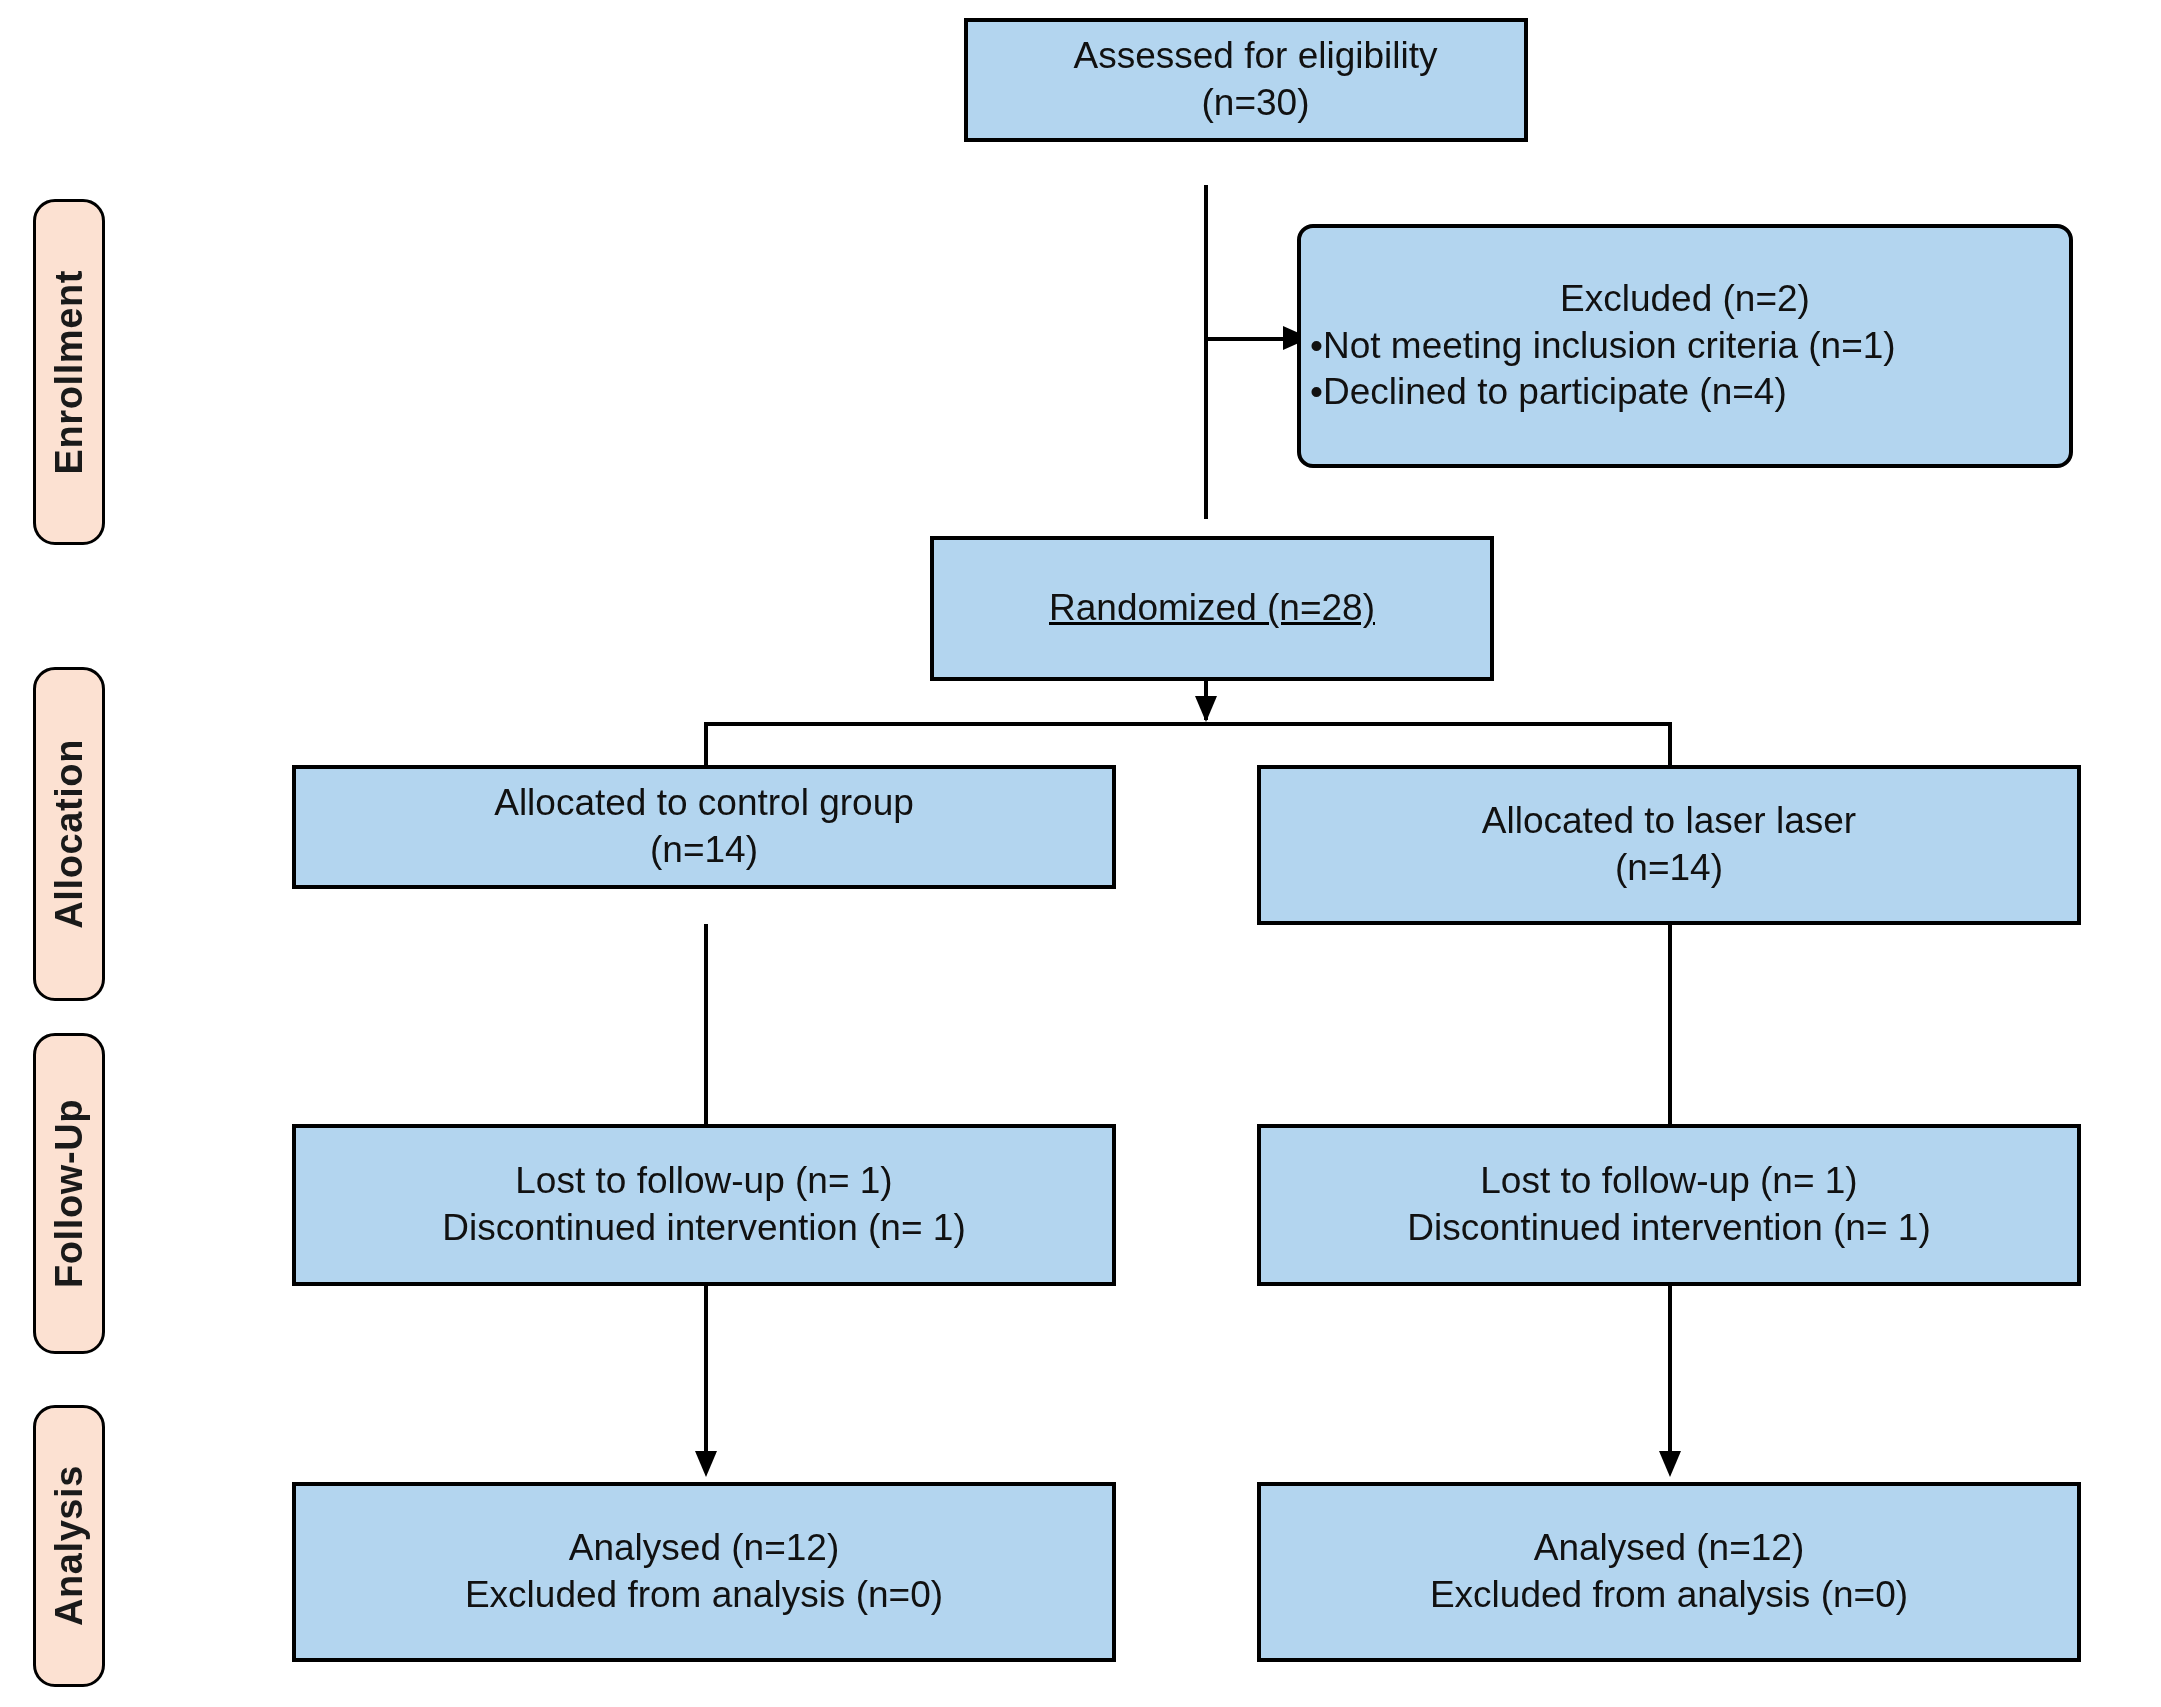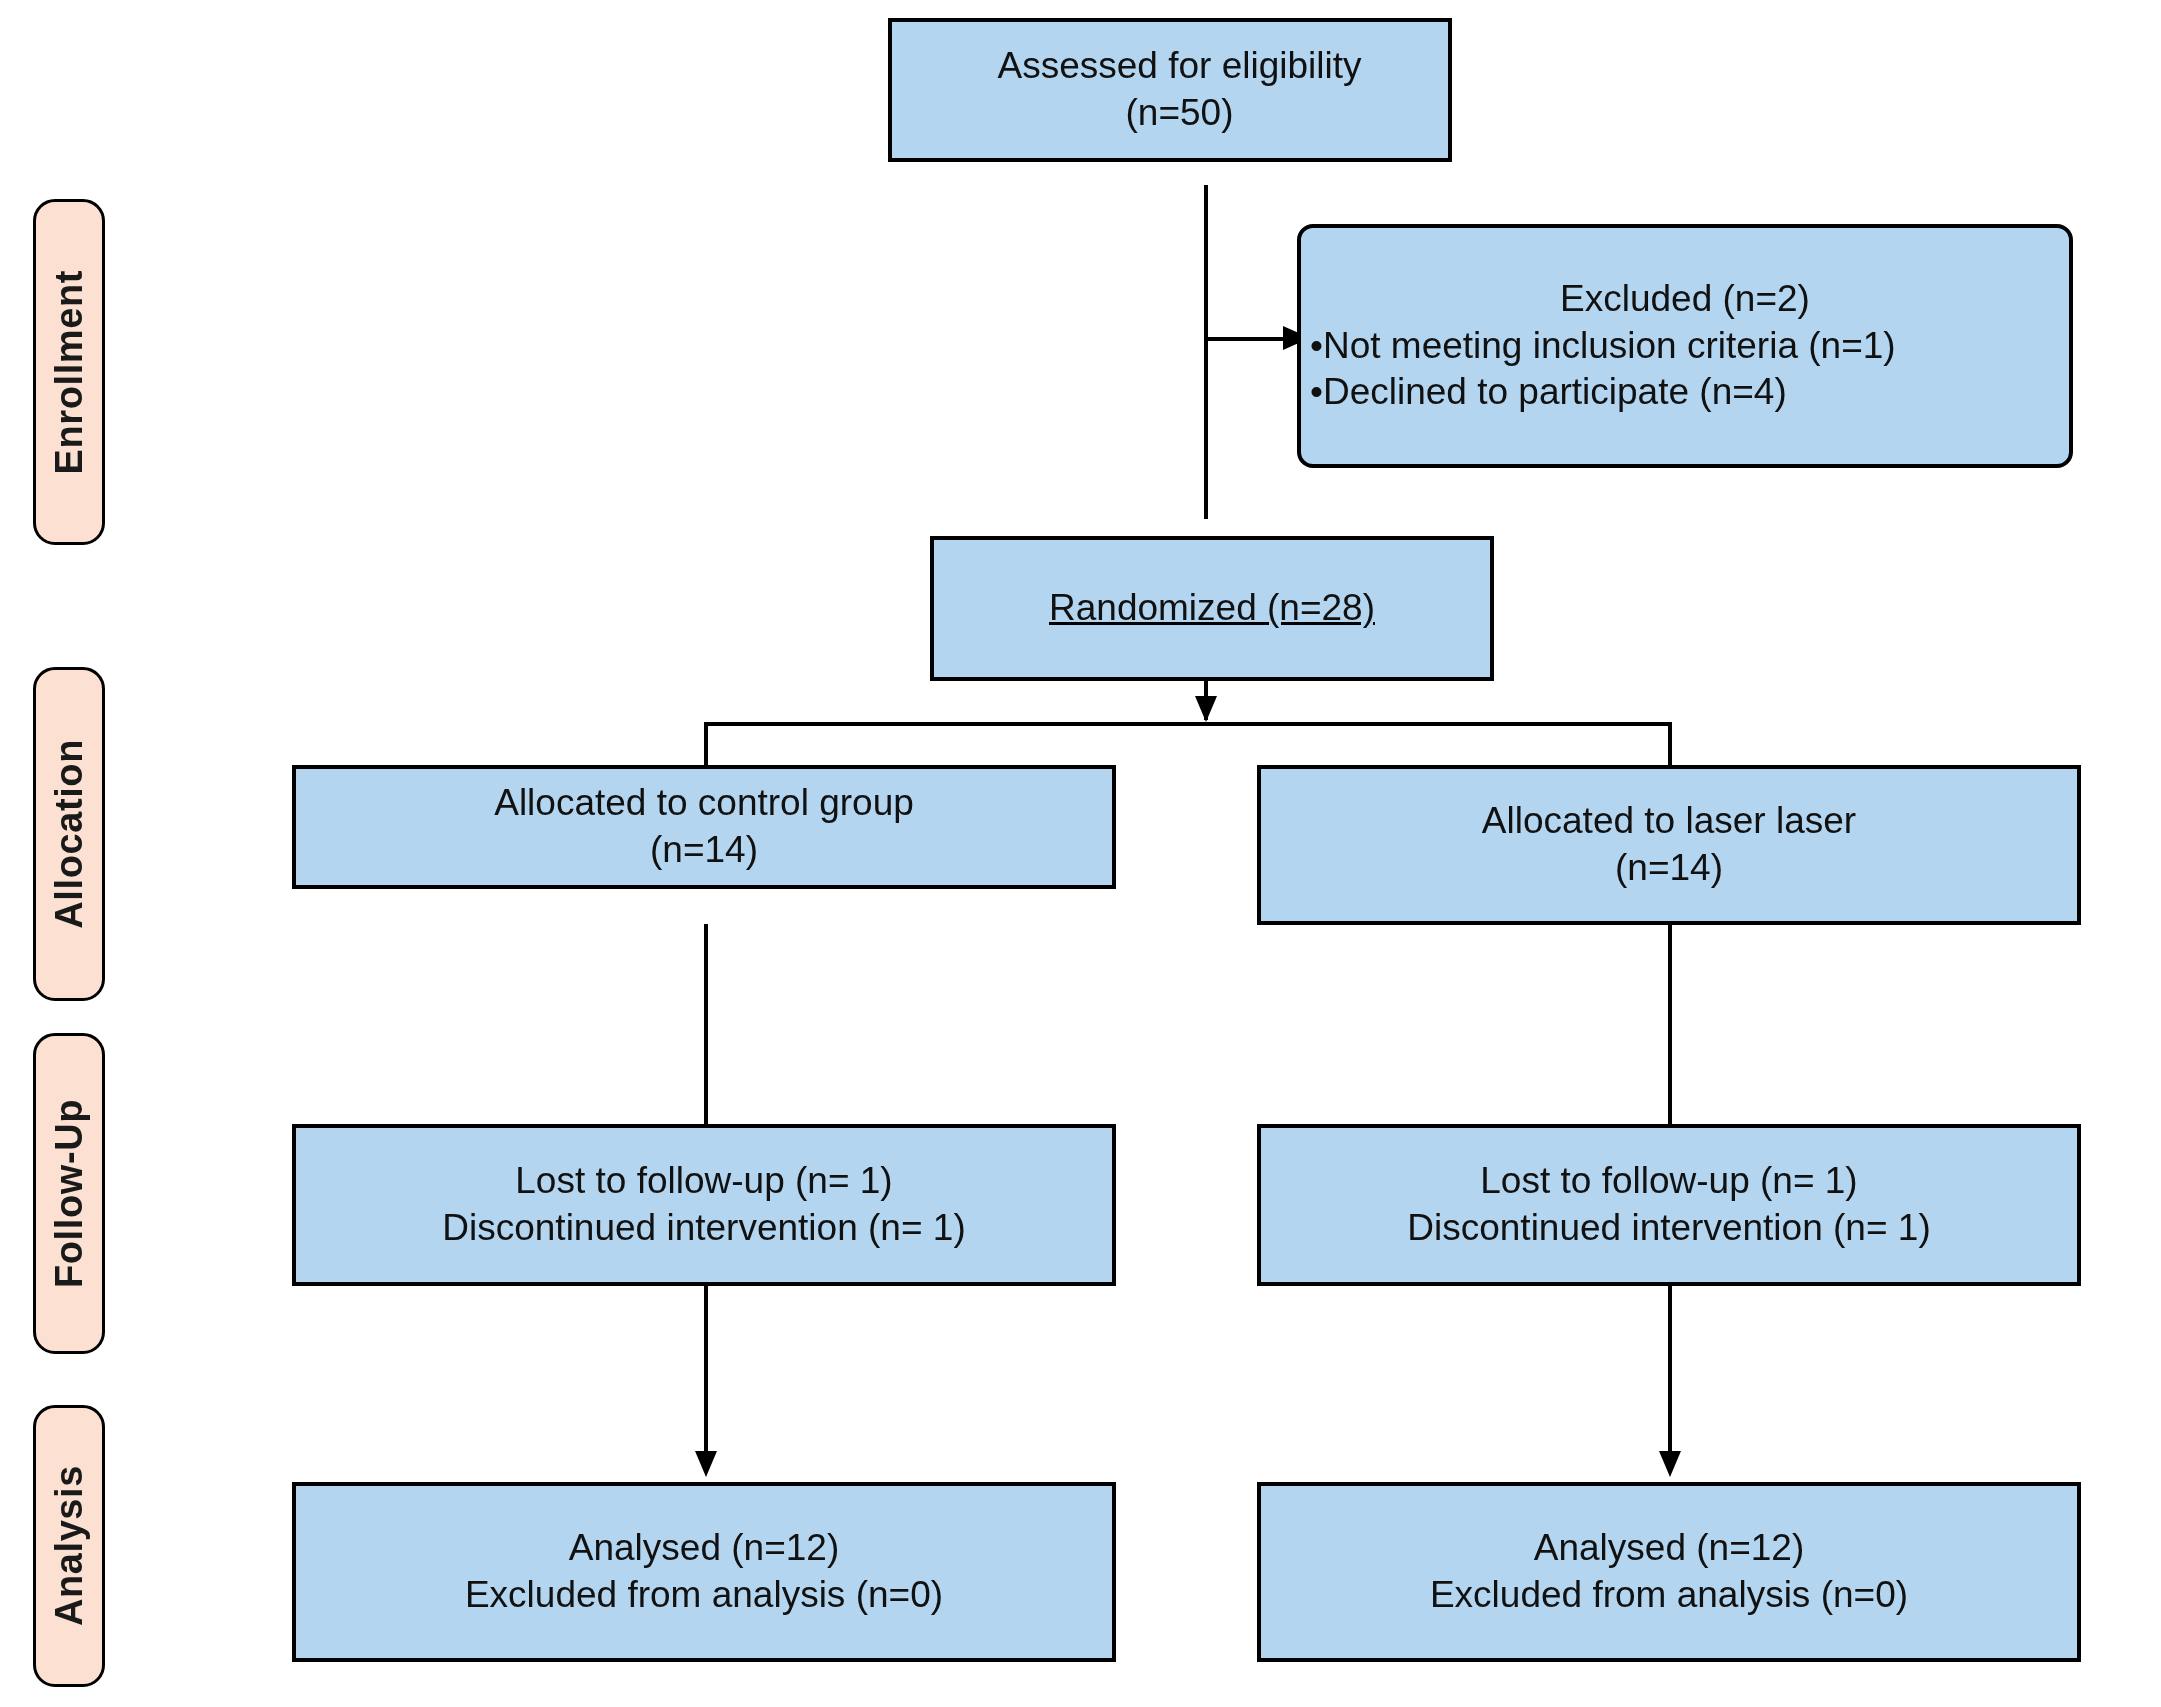--- a/index.html
+++ b/index.html
@@ -132,23 +132,23 @@
 
   <div class="vline" style="left:704px; top:924px; height:205px;"></div>
   <div class="vline" style="left:1668px; top:924px; height:205px;"></div>
 
   <div class="vline" style="left:704px; top:1283px; height:186px;"></div>
   <div class="arrow-down" style="left:695px; top:1451px;"></div>
 
   <div class="vline" style="left:1668px; top:1283px; height:186px;"></div>
   <div class="arrow-down" style="left:1659px; top:1451px;"></div>
 
-  <div class="flow-box" style="left:888px; top:18px; width:564px; height:144px;padding-left:28px;">
+  <div class="flow-box" style="left:964px; top:18px; width:564px; height:124px;padding-left:28px;">
     <div class="line">Assessed for eligibility</div>
-    <div class="line">(n=50)</div>
+    <div class="line">(n=30)</div>
   </div>
 
   <div class="flow-box left-align" style="left:1297px; top:224px; width:776px; height:244px;border-radius:16px;">
     <div class="line centered">Excluded (n=2)</div>
     <div class="line">•Not meeting inclusion criteria (n=1)</div>
     <div class="line">•Declined to participate (n=4)</div>
   </div>
 
   <div class="flow-box" style="left:930px; top:536px; width:564px; height:145px;text-decoration:underline;">
     <div class="line">Randomized (n=28)</div>

